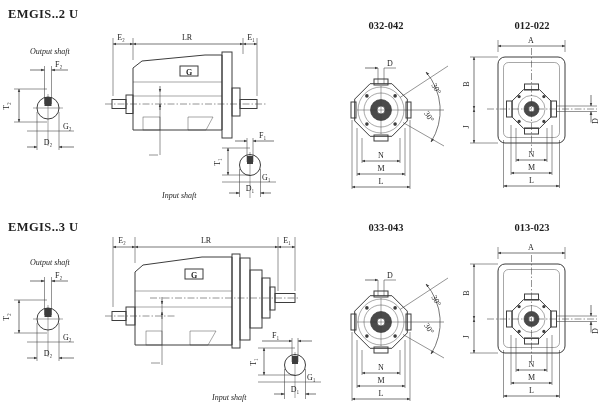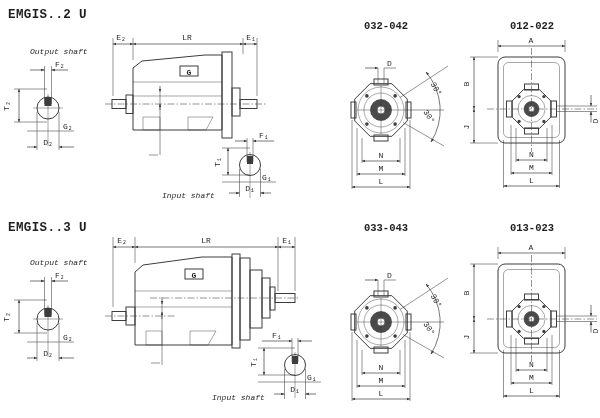--- a/index.html
+++ b/index.html
@@ -1,17 +1,17 @@
 <!DOCTYPE html>
 <html><head>
 <meta charset="utf-8">
 <style>
   html,body{margin:0;padding:0;background:#e8e8e8;}
   .page{position:relative;width:600px;height:418px;background:#ffffff;overflow:hidden;
-        font-family:Liberation Mono, monospace;}
+        font-family:Liberation Serif, serif;}
   svg{display:block;}
   .ln{stroke:#3d3d3d;stroke-width:1;fill:none;}
   .thin{stroke:#3d3d3d;stroke-width:.45;fill:none;}
   .dim{stroke:#3d3d3d;stroke-width:.7;fill:none;}
   .ext{stroke:#3d3d3d;stroke-width:.55;fill:none;}
   .cl{stroke:#3d3d3d;stroke-width:.55;fill:none;stroke-dasharray:7 2 1.5 2;}
   .fillk{fill:#3d3d3d;stroke:none;}
   .hub{fill:#4a4a4a;stroke:#3d3d3d;stroke-width:.7;}
   text{fill:#1f1f1f;}
   .ttl{font-size:12.5px;font-weight:bold;letter-spacing:.4px;}

